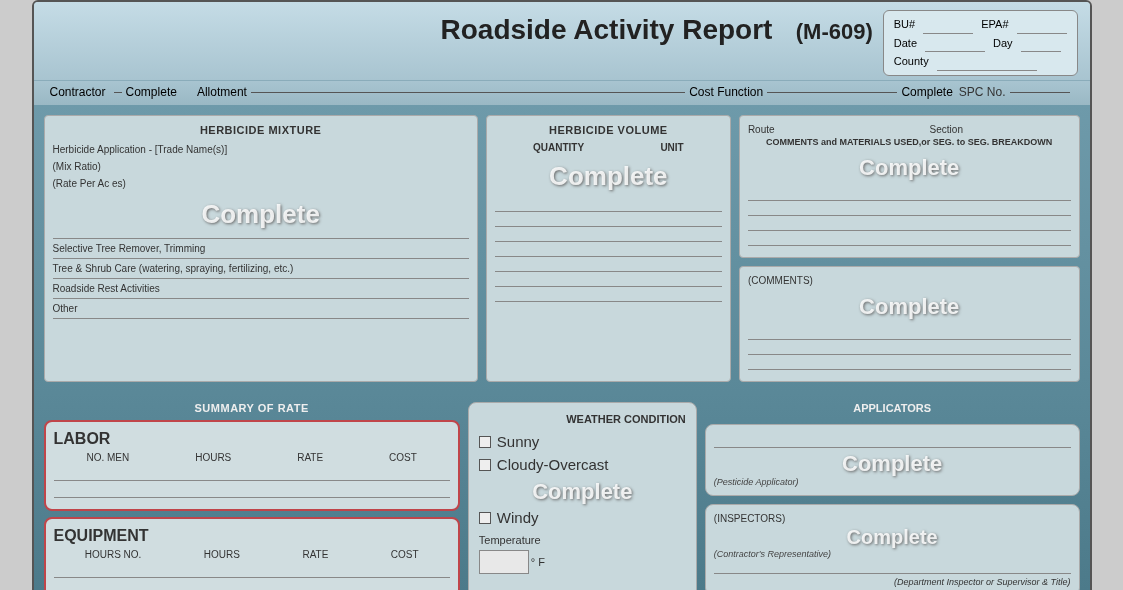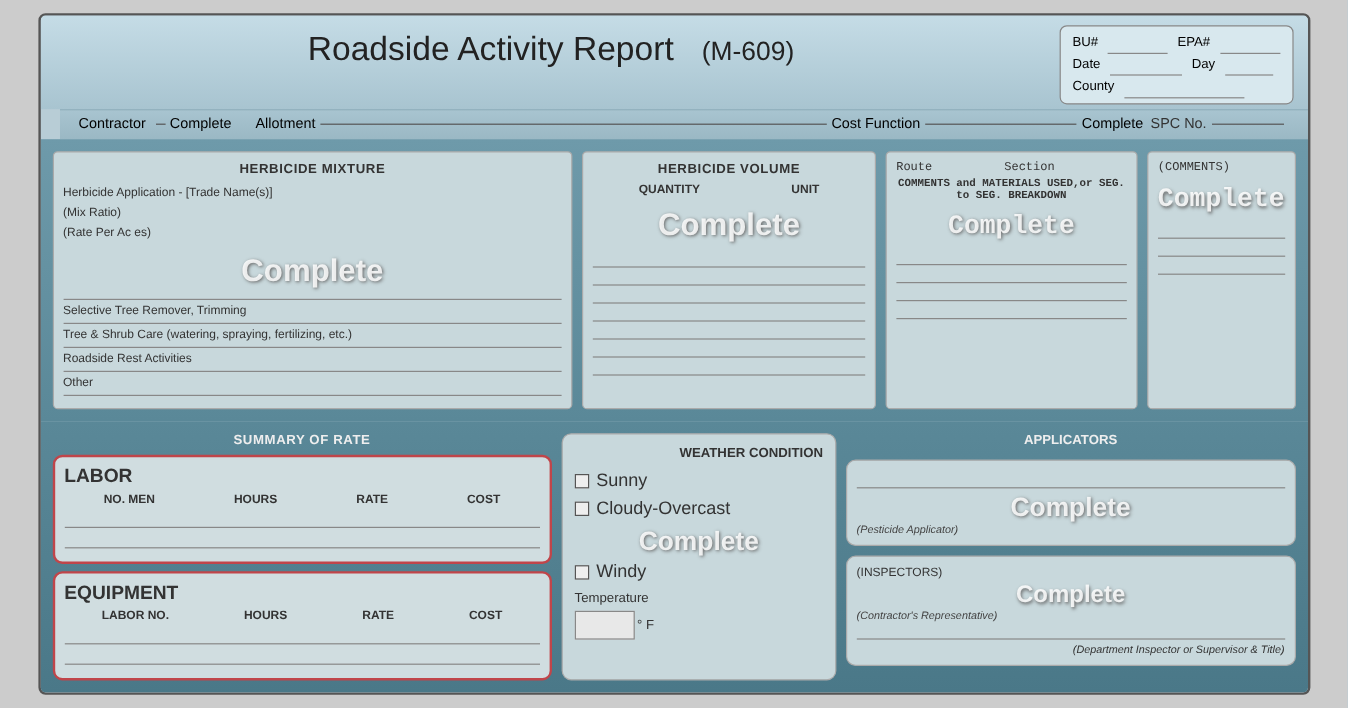--- a/index.html
+++ b/index.html
@@ -22,23 +22,23 @@
     
     .header-section {
       background: linear-gradient(to bottom, #c5dce6, #a8c4d0);
       padding: 8px 12px 4px 12px;
       display: flex;
       align-items: flex-start;
       gap: 10px;
     }
     .header-title {
       flex: 1;
-      text-align: center;
+      text-align: right;
       font-size: 28px;
-      font-weight: normal;
+      font-weight: bold;
       color: #222;
       padding-top: 4px;
     }
     .header-info-box {
       border: 1px solid #888;
       border-radius: 6px;
       background: #d8e8ee;
       padding: 4px 10px;
       font-size: 11px;
       line-height: 1.7;
@@ -56,21 +56,20 @@
 
     
     .contractor-row {
       background: linear-gradient(to bottom, #a8c4d0, #9ab8c4);
       padding: 4px 16px 6px 16px;
       display: flex;
       align-items: center;
       gap: 0;
       font-size: 12px;
       border-top: 1px solid #8aacba;
-      margin-left: 16px;
     }
     .field-line {
       border-bottom: 1px solid #555;
       flex: 1;
       height: 1px;
       margin: 0 4px;
     }
     .spc-label {
       font-size: 12px;
       color: #333;
@@ -157,23 +156,22 @@
 
     .comments-label {
       font-size: 10px;
       color: #333;
       margin-bottom: 2px;
     }
 
     .remarks-right-col {
       flex: 1.8;
       display: flex;
-      flex-direction: row;
+      flex-direction: column;
       gap: 8px;
-      font-family: Liberation Mono, monospace;
     }
 
     
     .bottom-section {
       background: linear-gradient(to bottom, #5a8898, #4a7888);
       padding: 10px;
       display: flex;
       gap: 8px;
     }
 
@@ -202,21 +200,21 @@
     .labor-header {
       font-size: 16px;
       font-weight: bold;
       color: #333;
       margin-bottom: 4px;
     }
     .labor-cols {
       display: flex;
       justify-content: space-around;
       font-size: 10px;
-      font-weight: bold;
+      font-weight: normal;
       color: #333;
       margin-bottom: 4px;
     }
     .labor-line { border-bottom: 1px solid #888; margin: 3px 0; height: 14px; }
 
     .equipment-box {
       background: #d0dde0;
       border: 2px solid #c0454a;
       border-radius: 8px;
       padding: 8px;
@@ -452,21 +450,21 @@
           <span>RATE</span>
           <span>COST</span>
         </div>
         <div class="labor-line"></div>
         <div class="labor-line"></div>
       </div>
 
       <div class="equipment-box">
         <div class="labor-header">EQUIPMENT</div>
         <div class="labor-cols">
-          <span>LABOR NO.</span>
+          <span>HOURS NO.</span>
           <span>HOURS</span>
           <span>RATE</span>
           <span>COST</span>
         </div>
         <div class="labor-line"></div>
         <div class="labor-line"></div>
       </div>
     </div>
 
     <div class="weather-col">

